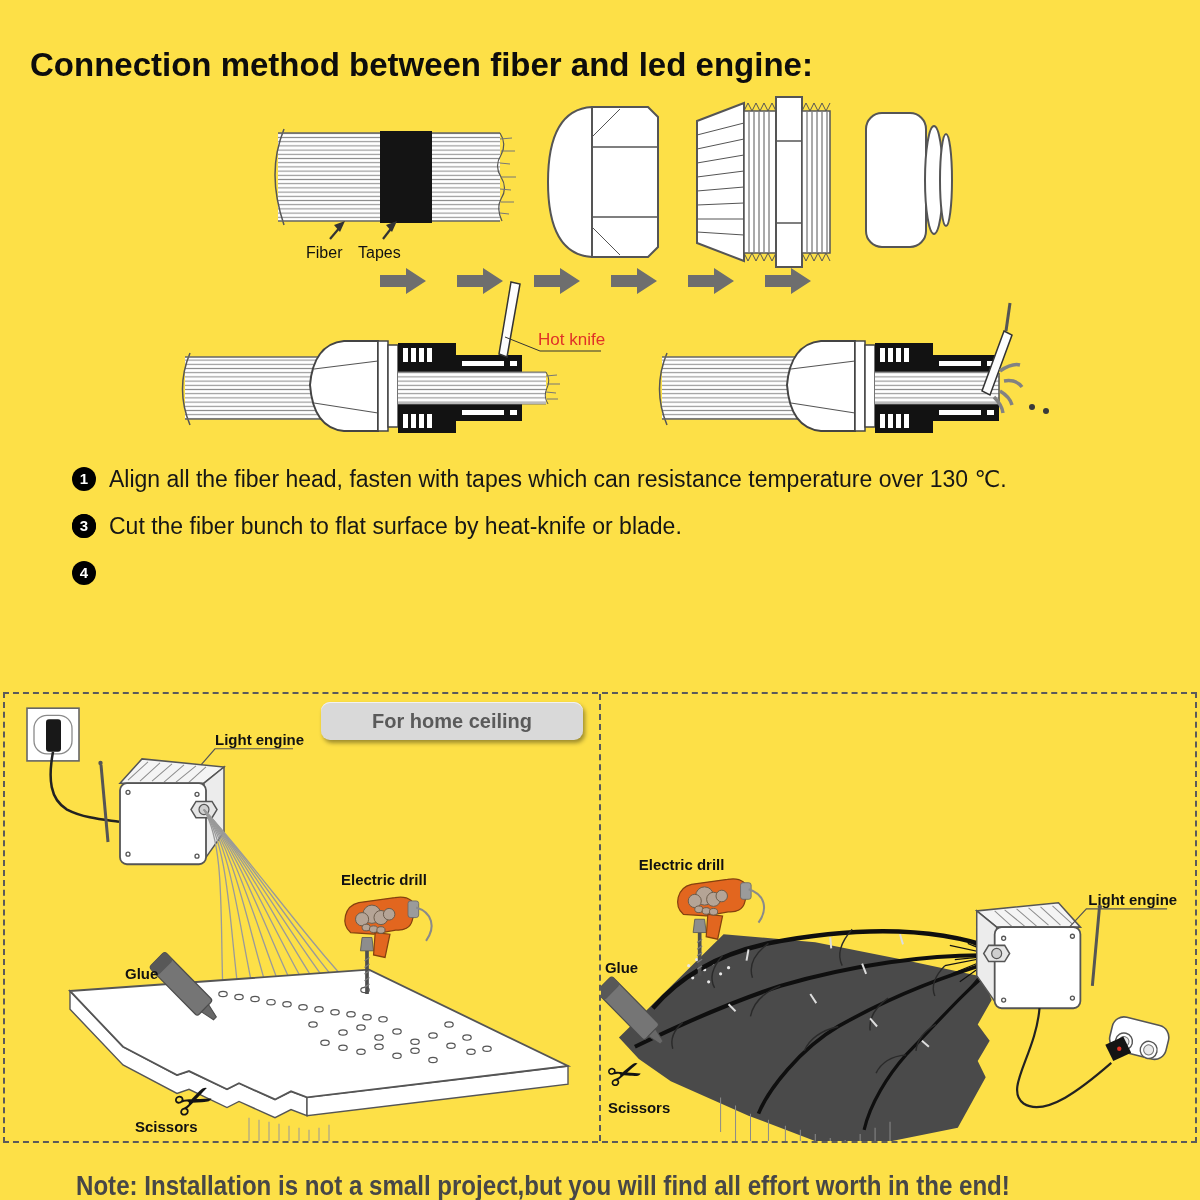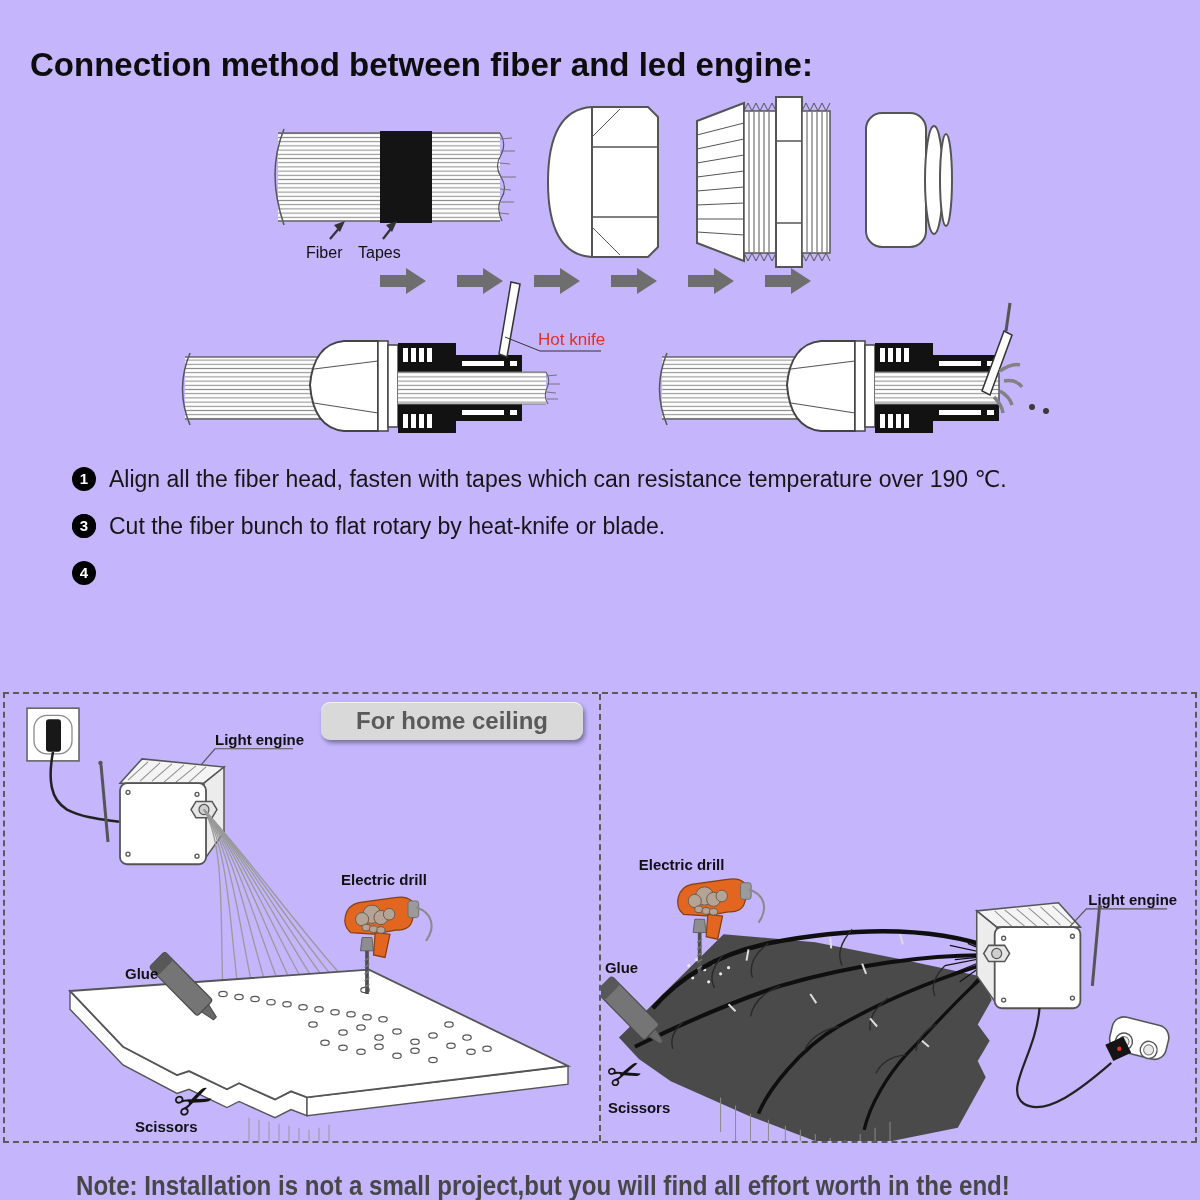--- a/index.html
+++ b/index.html
@@ -1,32 +1,32 @@
 <!DOCTYPE html>
 <html><head>
 <meta charset="utf-8">
 <style>
   html,body{margin:0;padding:0;background:#fff;}
-  .page{position:relative;width:1200px;height:1200px;background:#c4b5fd;overflow:hidden;
+  .page{position:relative;width:1200px;height:1200px;background:#fde047;overflow:hidden;
         font-family:"Liberation Sans","DejaVu Sans",sans-serif;color:#111;}
   .title{position:absolute;top:24px;left:30px;font-size:33px;font-weight:bold;color:#0d0d0d;letter-spacing:0;}
   .top-diagram{position:absolute;top:85px;left:0;width:1200px;height:372px;}
   svg text{font-family:"Liberation Sans","DejaVu Sans",sans-serif;}
   .steps{position:absolute;top:460px;left:72px;right:40px;list-style:none;margin:0;padding:0;}
   .steps li{position:relative;padding-left:37px;margin-bottom:9px;font-size:23px;line-height:38px;color:#161616;white-space:pre-line;}
   .badge{position:absolute;left:0;top:7px;width:24px;height:24px;border-radius:50%;background:#000;color:#fff;
          font-size:15px;font-weight:bold;display:flex;align-items:center;justify-content:center;line-height:24px;}
   .panels{position:absolute;top:692px;left:3px;width:1190px;height:447px;border:2px dashed #5a5a5a;display:flex;}
   .panel{position:relative;flex:1 1 50%;height:100%;}
   .panel + .panel{border-left:2px dashed #5a5a5a;}
   .panel-art{position:absolute;inset:0;width:100%;height:100%;}
   .panel-tag{position:absolute;top:8px;width:262px;height:38px;background:#d9d9d9;border-radius:9px;
              box-shadow:2px 3px 4px rgba(0,0,0,.38), inset 0 1px 0 #f2f2f2;
              display:flex;align-items:center;justify-content:center;
-             font-size:24px;font-weight:bold;color:#5a5a5a;}
+             font-size:20px;font-weight:bold;color:#5a5a5a;}
   #tag-home{right:16px;} #tag-car{right:14px;}
   .note{position:absolute;top:1134px;left:0;width:1012px;text-align:center;margin-top:36px;}
   .note span{display:inline-block;font-size:28px;font-weight:bold;color:#474747;
              transform:scaleX(.86);transform-origin:center;white-space:nowrap;}
   .hidden-defs{position:absolute;width:0;height:0;overflow:hidden;}
 </style>
 </head>
 <body>
 
 <svg class="hidden-defs" aria-hidden="true">
@@ -190,23 +190,23 @@
       <path d="M1000 286 q12 -8 20 -6"></path>
       <path d="M1004 296 q12 -2 18 6"></path>
       <path d="M1000 306 q10 6 12 14"></path>
       <path d="M994 312 q8 8 9 16"></path>
     </g>
     <circle cx="1032" cy="322" r="3" fill="#3a3a3a"></circle>
     <circle cx="1046" cy="326" r="3" fill="#3a3a3a"></circle>
   </svg>
 
   <ol class="steps">
-    <li><span class="badge">1</span><span>Align all the fiber head, fasten with tapes which can resistance temperature over 190 ℃.</span></li>
+    <li><span class="badge">1</span><span>Align all the fiber head, fasten with tapes which can resistance temperature over 130 ℃.</span></li>
     <li><span class="badge">2</span></li>
-    <li><span class="badge">3</span><span>Cut the fiber bunch to flat rotary by heat-knife or blade.</span></li>
+    <li><span class="badge">3</span><span>Cut the fiber bunch to flat surface by heat-knife or blade.</span></li>
     <li><span class="badge">4</span></li>
   </ol>
 
   <div class="panels">
 
     <section class="panel">
       <svg class="panel-art" viewBox="0 0 594 441" preserveAspectRatio="none">
 
         <g>
           <rect x="22" y="14" width="52" height="52" fill="#fff" stroke="#666" stroke-width="1.6"></rect>

